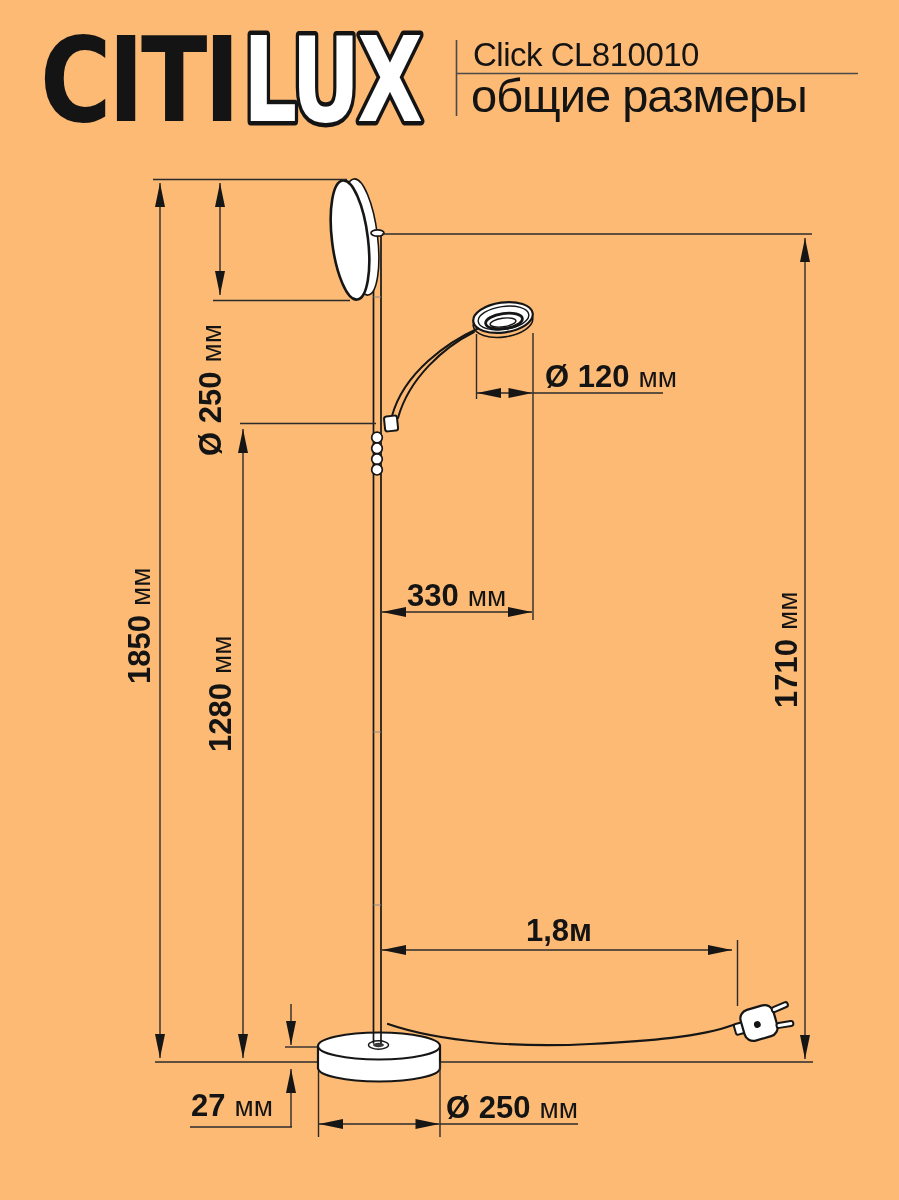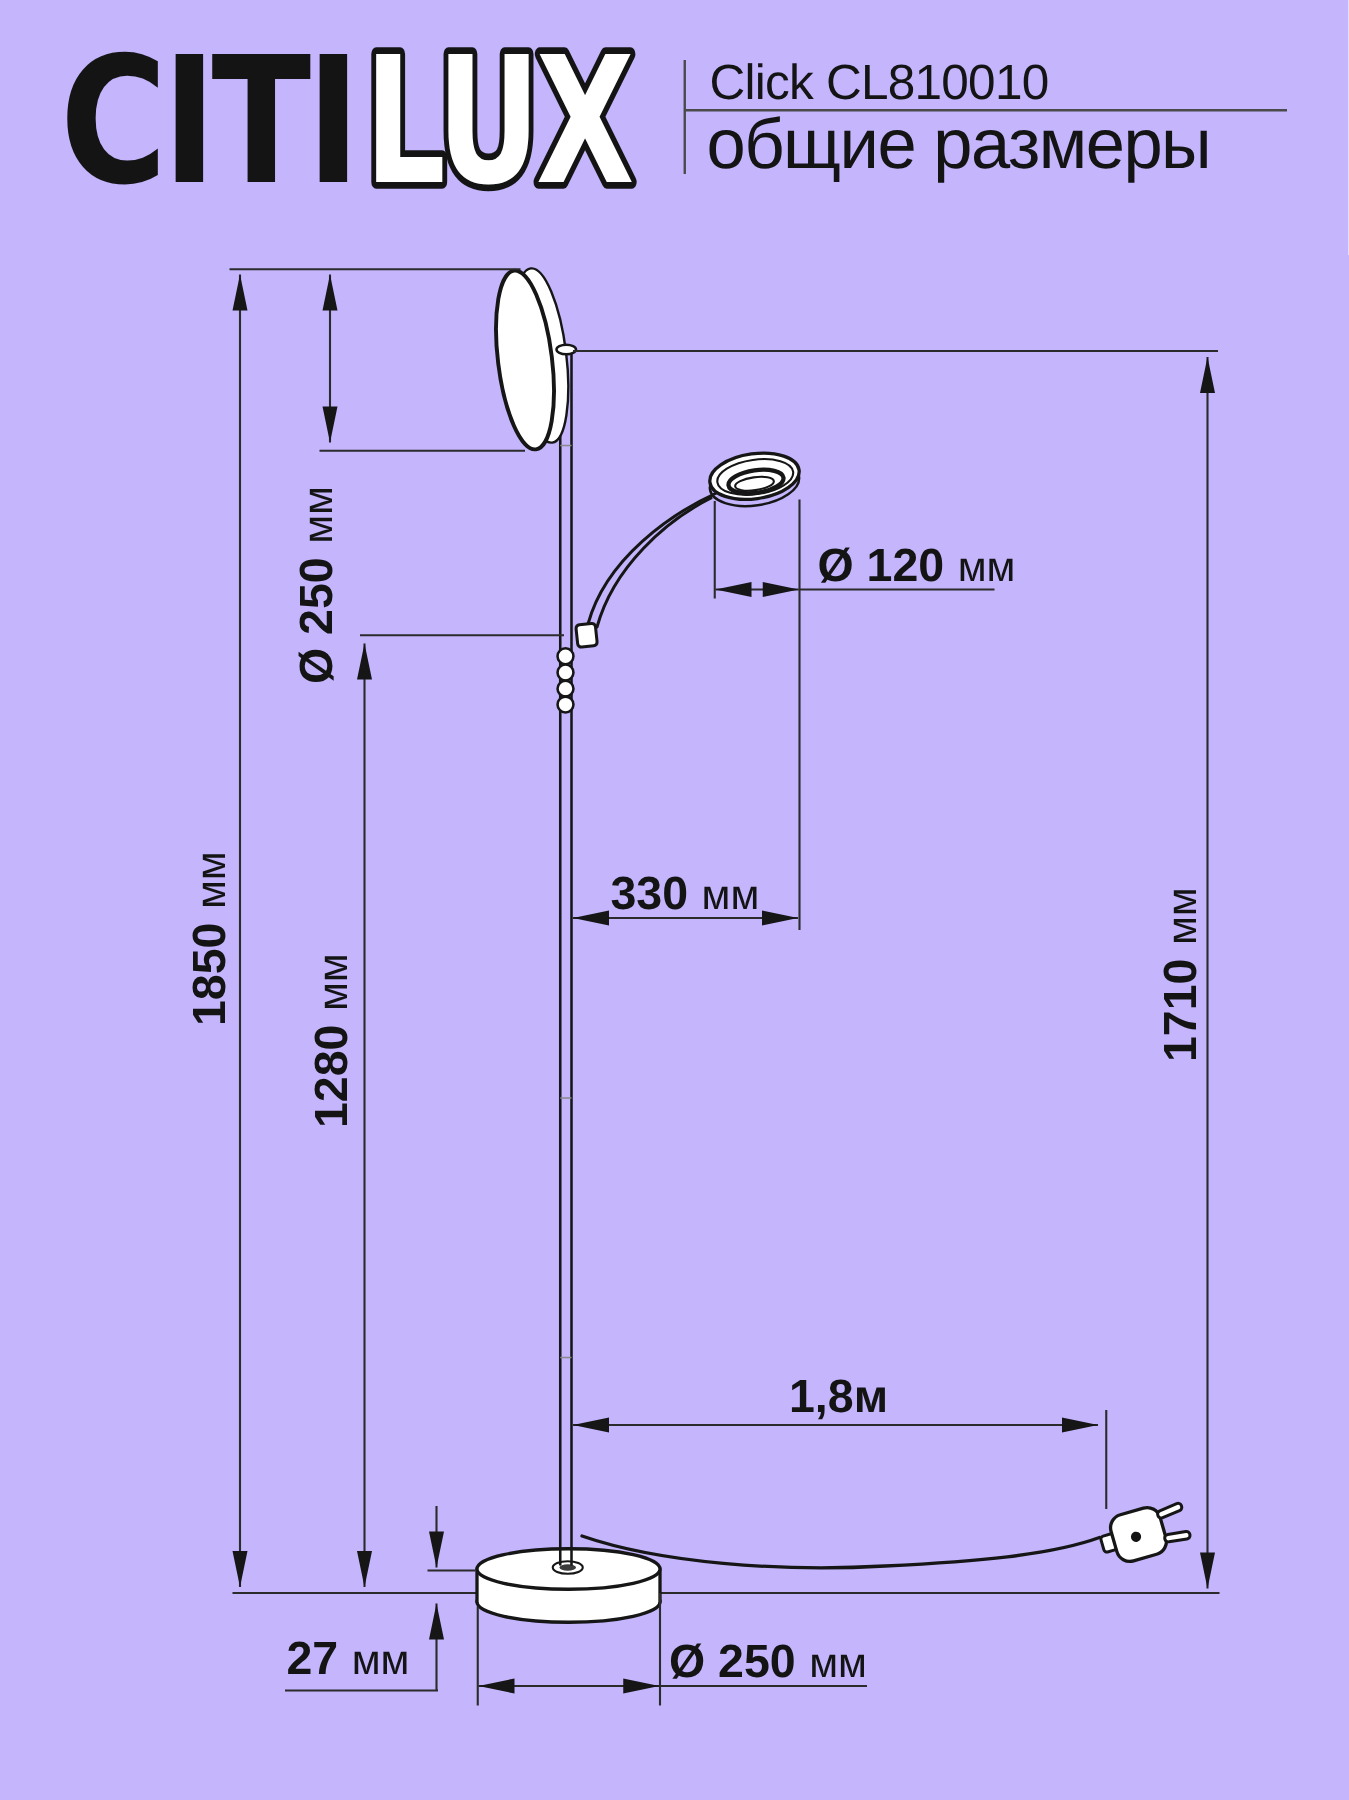--- a/index.html
+++ b/index.html
@@ -1,17 +1,17 @@
 <!DOCTYPE html>
 <html><head>
 <meta charset="utf-8">
 <style>
   html,body{margin:0;padding:0;background:#ffffff;}
   .page{
-    position:relative;width:899px;height:1200px;background:#c4b5fd;
+    position:relative;width:899px;height:1200px;background:#fdba74;
     font-family:"Liberation Sans",sans-serif;overflow:hidden;
   }
   .page svg{position:absolute;left:0;top:0;}
   
   .dim{stroke:#2b2b2b;stroke-width:1.4;fill:none;}
   .hairline{stroke:#4a4a4a;stroke-width:1.6;fill:none;}
   .draw{stroke:#161616;fill:none;stroke-linecap:round;}
   .w16{stroke-width:1.6;} .w17{stroke-width:1.7;} .w2{stroke-width:2;}
   .w22{stroke-width:2.2;} .w26{stroke-width:2.6;} .w28{stroke-width:2.8;} .w14{stroke-width:1.4;}
   .whitefill{fill:#ffffff;}

